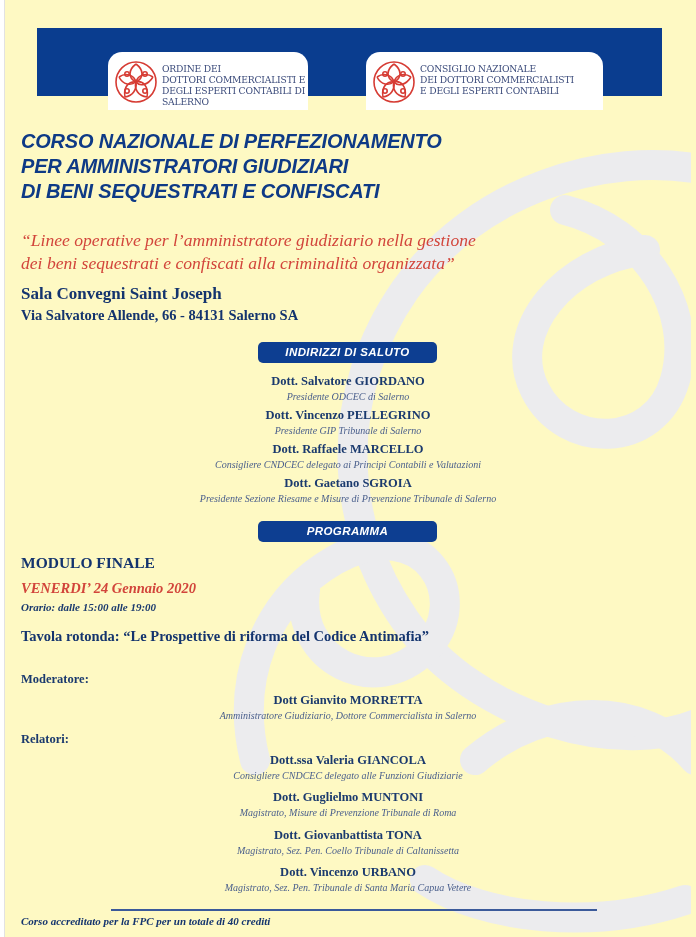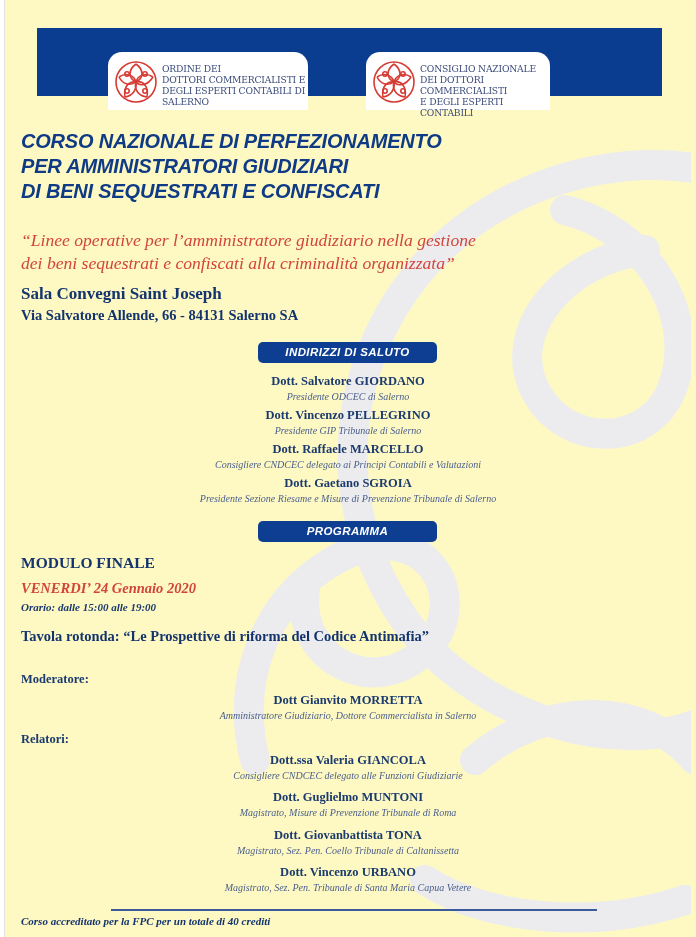--- a/index.html
+++ b/index.html
@@ -17,21 +17,21 @@
   .watermark { position: absolute; left: 0; top: 0; width: 686px; height: 937px; pointer-events: none; }
   .banner {
     position: absolute; left: 32px; top: 28px; width: 625px; height: 68px;
     background: #0a3d8f;
   }
   .logo-card {
     position: absolute; top: 52px; height: 58px; background: #ffffff;
     border-radius: 14px 14px 0 0; display: flex; align-items: flex-start;
   }
   .logo-card.left { left: 103px; width: 200px; }
-  .logo-card.right { left: 361px; width: 184px; }
+  .logo-card.right { left: 361px; width: 237px; }
   .logo-card svg { flex: 0 0 auto; margin: 8px 4px 0 6px; }
   .logo-text {
     font-family: "DejaVu Serif", serif; font-size: 9.2px; line-height: 11px;
     color: #3a4a7a; padding-top: 11px; letter-spacing: -0.2px;
   }
   .center { position: absolute; left: 16px; width: 686px; text-align: left; }
   .title {
     top: 129px; font-family: "Liberation Sans", sans-serif; font-weight: bold; font-style: italic;
     font-size: 20px; line-height: 25px; color: #0e3a86; letter-spacing: -0.2px;
   }

